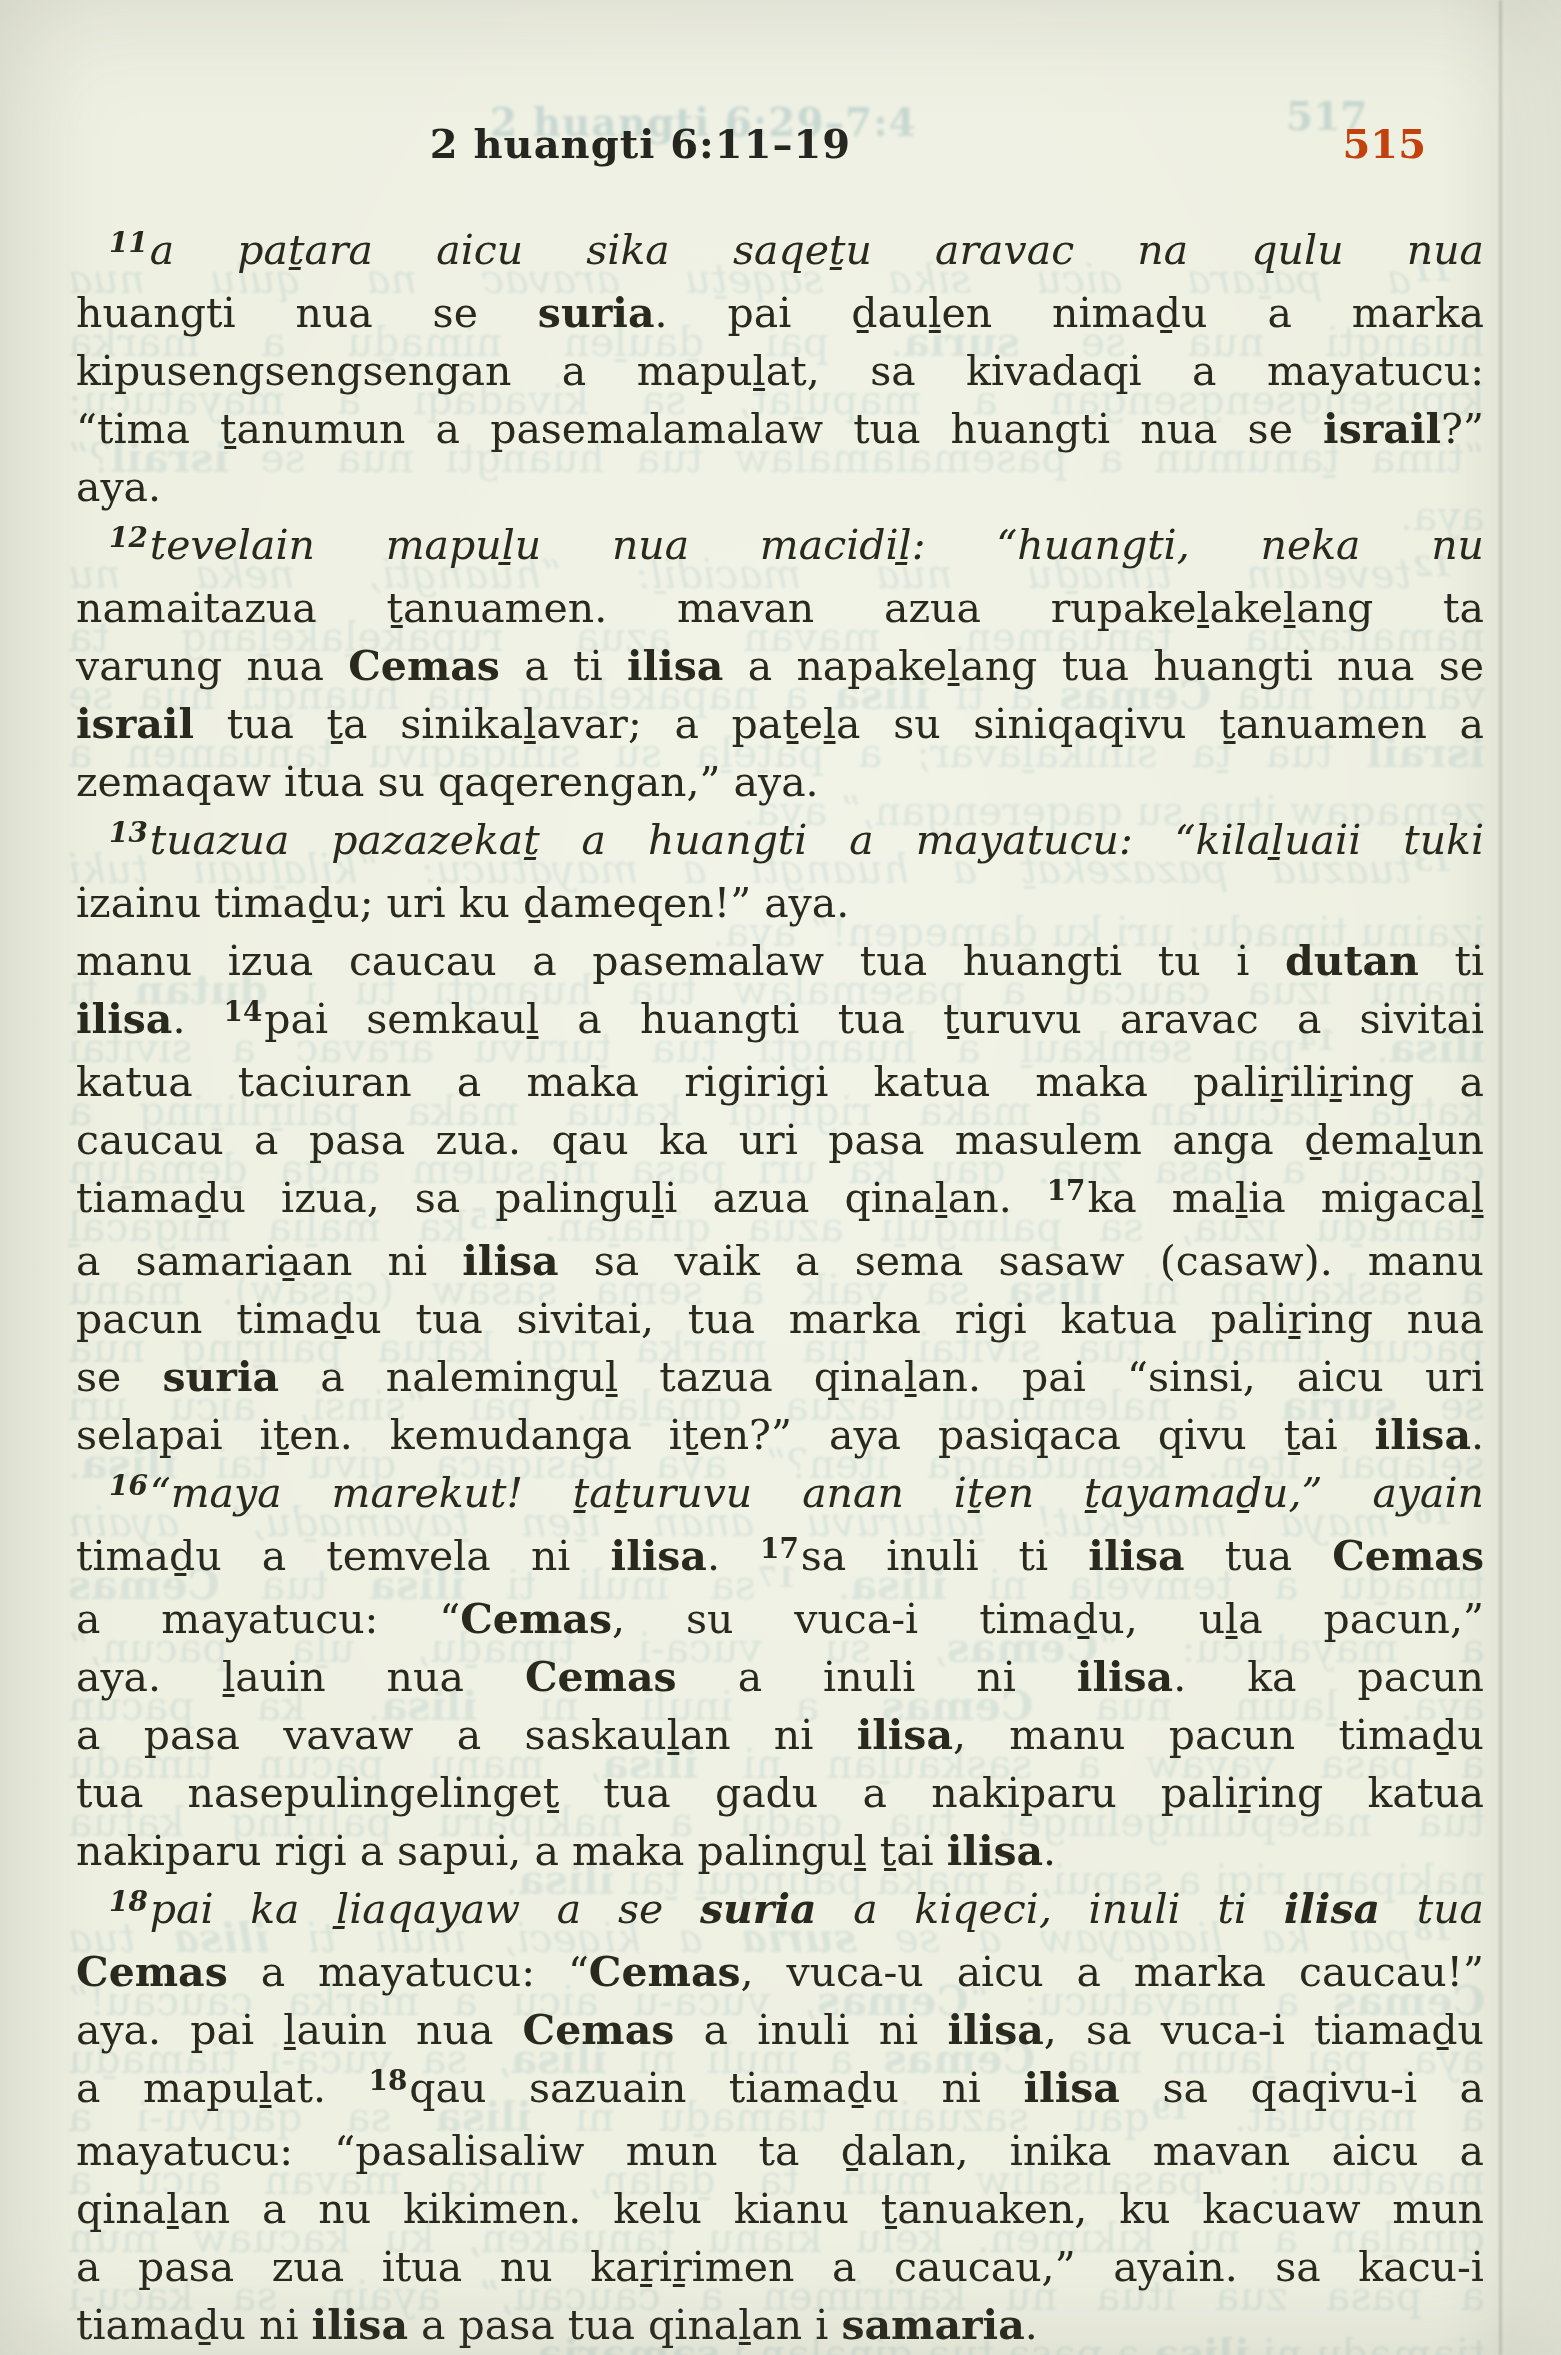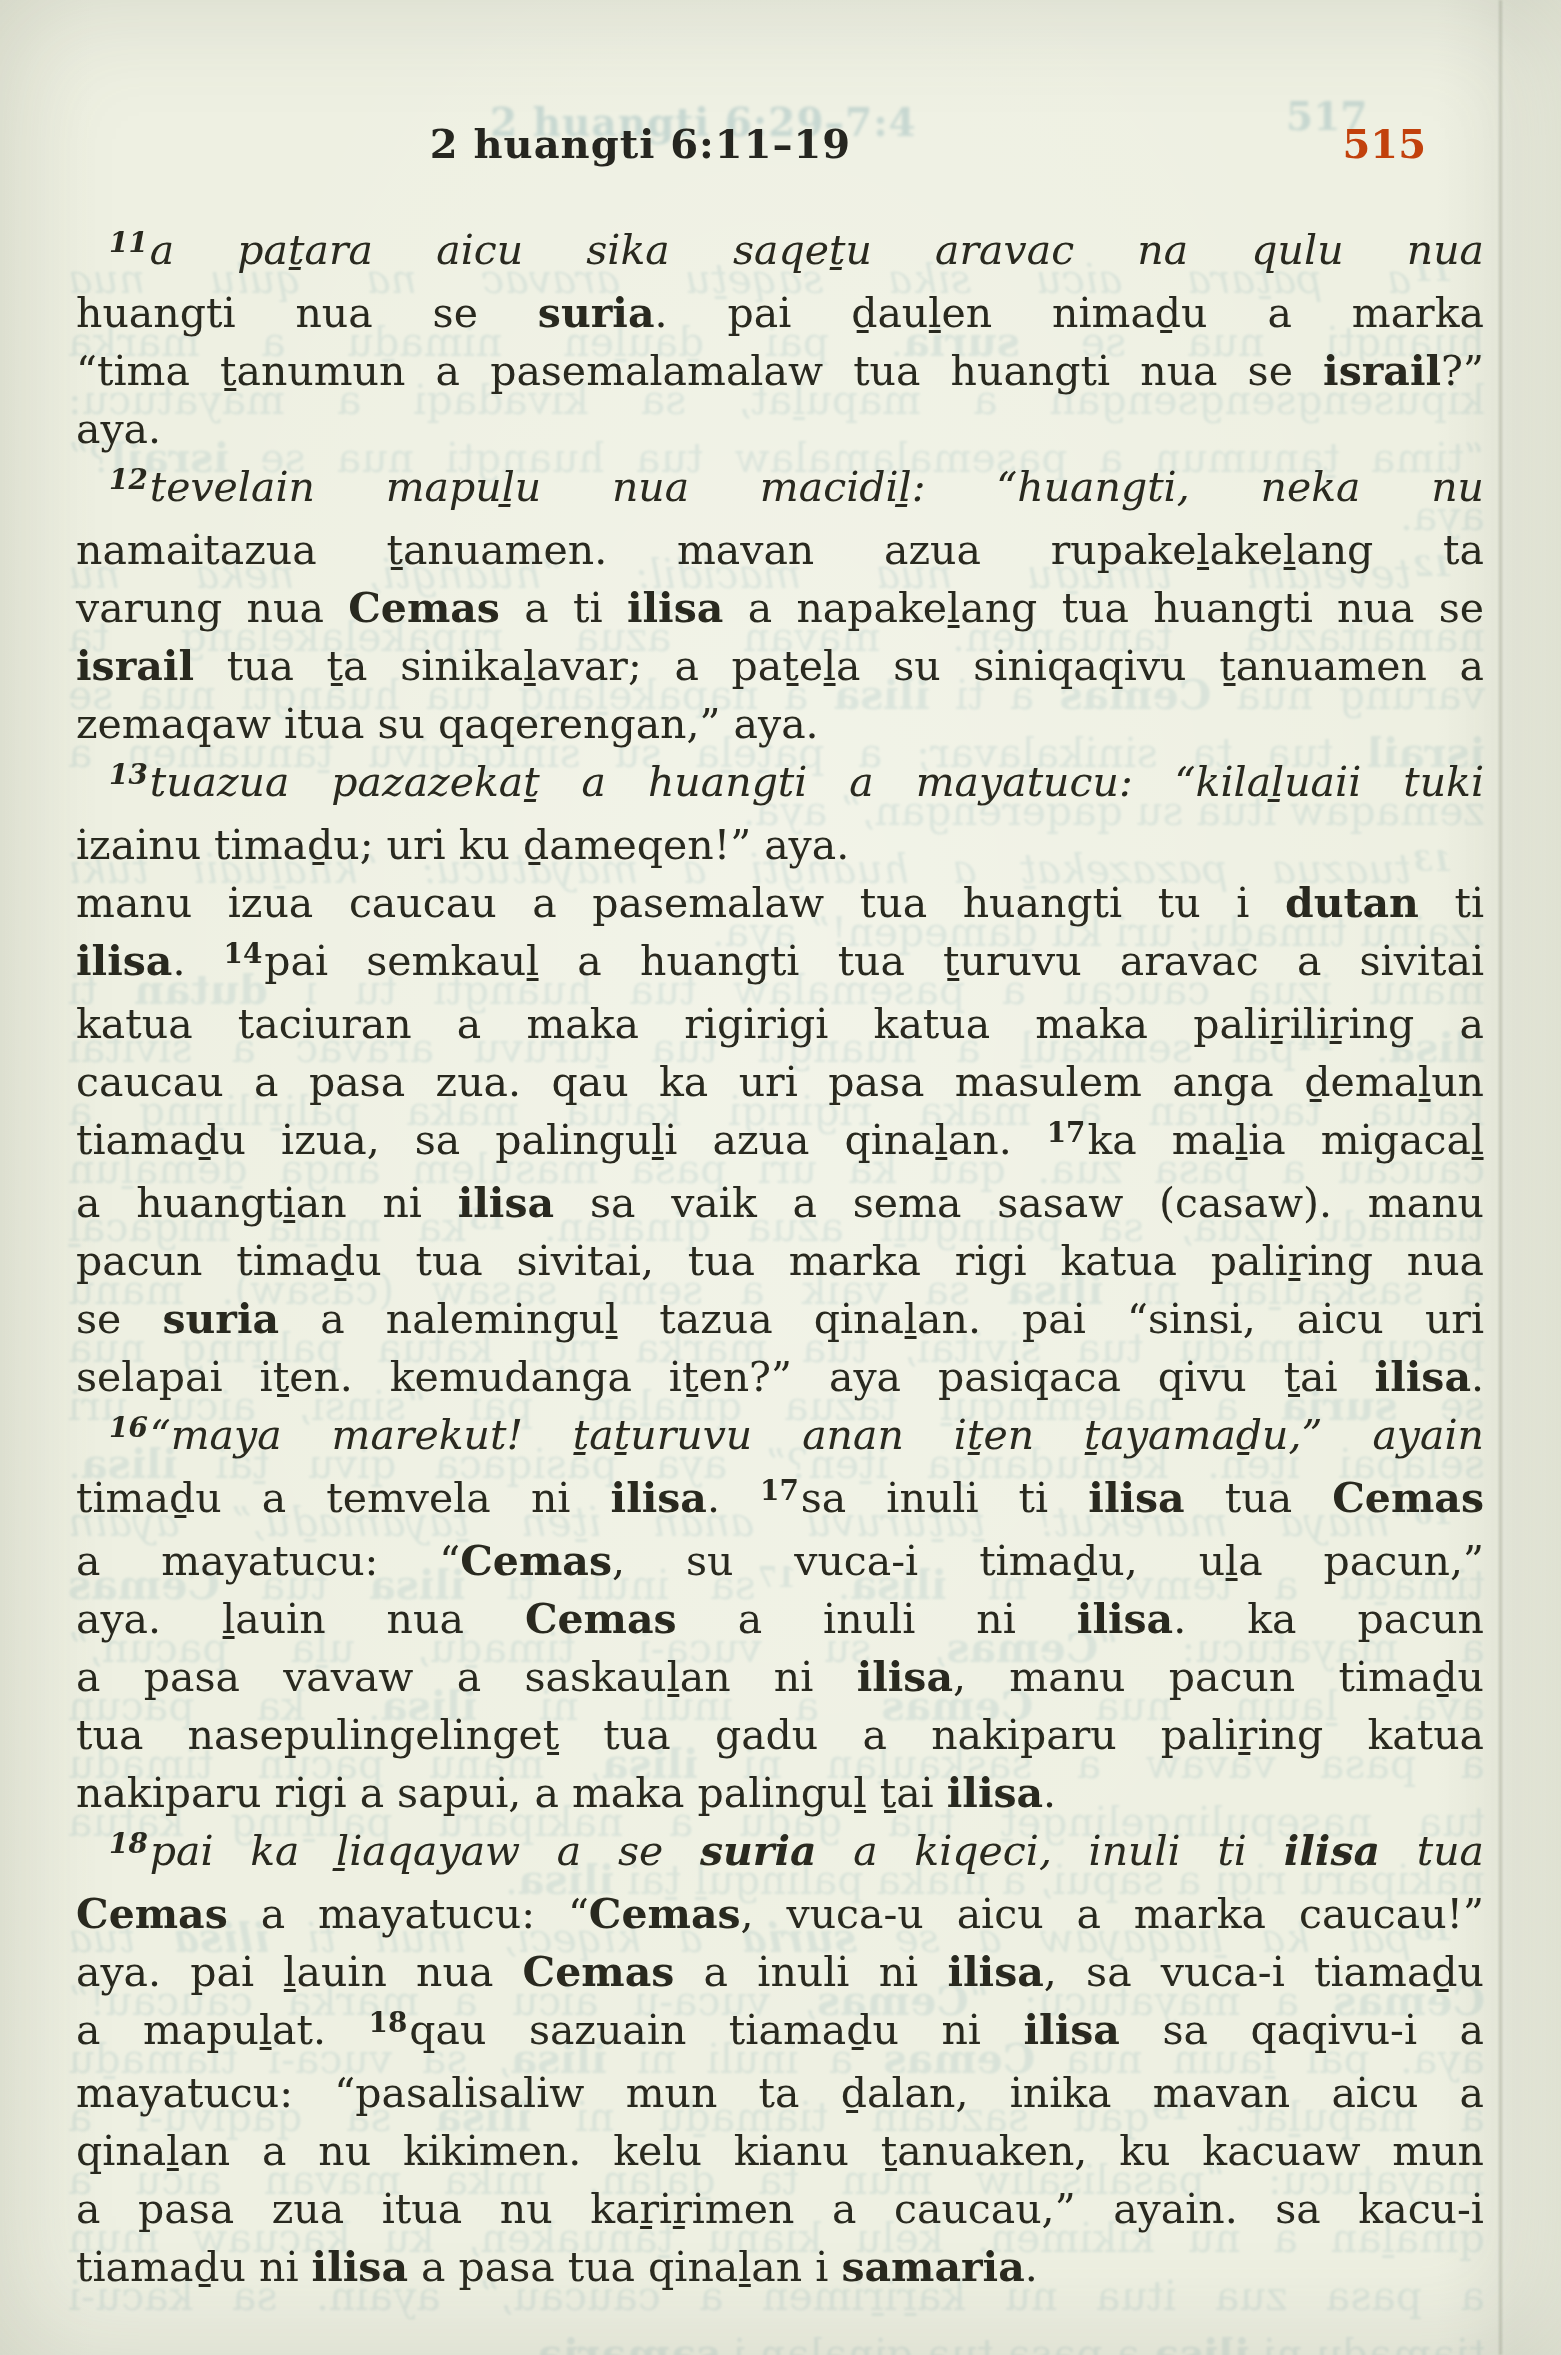--- a/index.html
+++ b/index.html
@@ -126,35 +126,36 @@
       <div class="line"><span>tiamaḏu ni </span><span class="bold">ilisa</span><span> a pasa tua qinaḻan i </span><span class="bold">samaria</span><span>.</span></div>
     </div>
 </div>
 
 <div class="print">
   <div class="hdr-title">2 huangti  6:11–19</div>
   <div class="hdr-page">515</div>
   <div class="body-text" id="body-text">
       <div class="line just ind"><span class="verse">11</span><span>a  paṯara  aicu  sika  saqeṯu  aravac  na  qulu  nua</span></div>
       <div class="line just"><span>huangti nua se </span><span class="bold">suria</span><span>.  pai ḏauḻen nimaḏu a marka</span></div>
+      <div class="line just"><span>kipusengsengsengan a mapuḻat, sa kivadaqi a mayatucu:</span></div>
       <div class="line just"><span>“tima ṯanumun a pasemalamalaw tua huangti nua se </span><span class="bold">israil</span><span>?”</span></div>
       <div class="line"><span>aya.</span></div>
       <div class="line just ind"><span class="verse">12</span><span>tevelain  mapuḻu  nua  macidiḻ:  “huangti,  neka  nu</span></div>
       <div class="line just"><span>namaitazua ṯanuamen.  mavan azua rupakeḻakeḻang ta</span></div>
       <div class="line just"><span>varung nua </span><span class="bold">Cemas</span><span> a ti </span><span class="bold">ilisa</span><span> a napakeḻang tua huangti nua se</span></div>
       <div class="line just"><span class="bold">israil</span><span> tua ṯa sinikaḻavar; a paṯeḻa su siniqaqivu ṯanuamen a</span></div>
       <div class="line"><span>zemaqaw itua su qaqerengan,” aya.</span></div>
       <div class="line just ind"><span class="verse">13</span><span>tuazua pazazekaṯ a huangti a mayatucu: “kilaḻuaii tuki</span></div>
       <div class="line"><span>izainu timaḏu; uri ku ḏameqen!” aya.</span></div>
       <div class="line just"><span>manu izua caucau a pasemalaw tua huangti tu i </span><span class="bold">dutan</span><span> ti</span></div>
       <div class="line just"><span class="bold">ilisa</span><span>.  </span><span class="verse">14</span><span>pai semkauḻ a huangti tua ṯuruvu aravac a sivitai</span></div>
       <div class="line just"><span>katua taciuran a maka rigirigi katua maka paliṟiliṟing a</span></div>
       <div class="line just"><span>caucau a pasa zua.  qau ka uri pasa masulem anga ḏemaḻun</span></div>
       <div class="line just"><span>tiamaḏu izua, sa palinguḻi azua qinaḻan.  </span><span class="verse">17</span><span>ka maḻia migacaḻ</span></div>
-      <div class="line just"><span>a huangti̱an ni </span><span class="bold">ilisa</span><span> sa vaik a sema sasaw (casaw).  manu</span></div>
+      <div class="line just"><span>a samaria̱an ni </span><span class="bold">ilisa</span><span> sa vaik a sema sasaw (casaw).  manu</span></div>
       <div class="line just"><span>pacun timaḏu tua sivitai, tua marka rigi katua paliṟing nua</span></div>
       <div class="line just"><span>se </span><span class="bold">suria</span><span> a naleminguḻ tazua qinaḻan.  pai “sinsi, aicu uri</span></div>
       <div class="line just"><span>selapai iṯen. kemudanga iṯen?” aya pasiqaca qivu ṯai </span><span class="bold">ilisa</span><span>.</span></div>
       <div class="line just ind"><span class="verse">16</span><span>“maya marekut!  ṯaṯuruvu anan iṯen ṯayamaḏu,” ayain</span></div>
       <div class="line just"><span>timaḏu a temvela ni </span><span class="bold">ilisa</span><span>.  </span><span class="verse">17</span><span>sa inuli ti </span><span class="bold">ilisa</span><span> tua </span><span class="bold">Cemas</span></div>
       <div class="line just"><span>a mayatucu:  “</span><span class="bold">Cemas</span><span>, su vuca-i timaḏu, uḻa pacun,”</span></div>
       <div class="line just"><span>aya.  ḻauin nua </span><span class="bold">Cemas</span><span> a inuli ni </span><span class="bold">ilisa</span><span>.  ka pacun</span></div>
       <div class="line just"><span>a pasa vavaw a saskauḻan ni </span><span class="bold">ilisa</span><span>, manu pacun timaḏu</span></div>
       <div class="line just"><span>tua nasepulingelingeṯ tua gadu a nakiparu paliṟing katua</span></div>
       <div class="line"><span>nakiparu rigi a sapui, a maka palinguḻ ṯai </span><span class="bold">ilisa</span><span>.</span></div>

